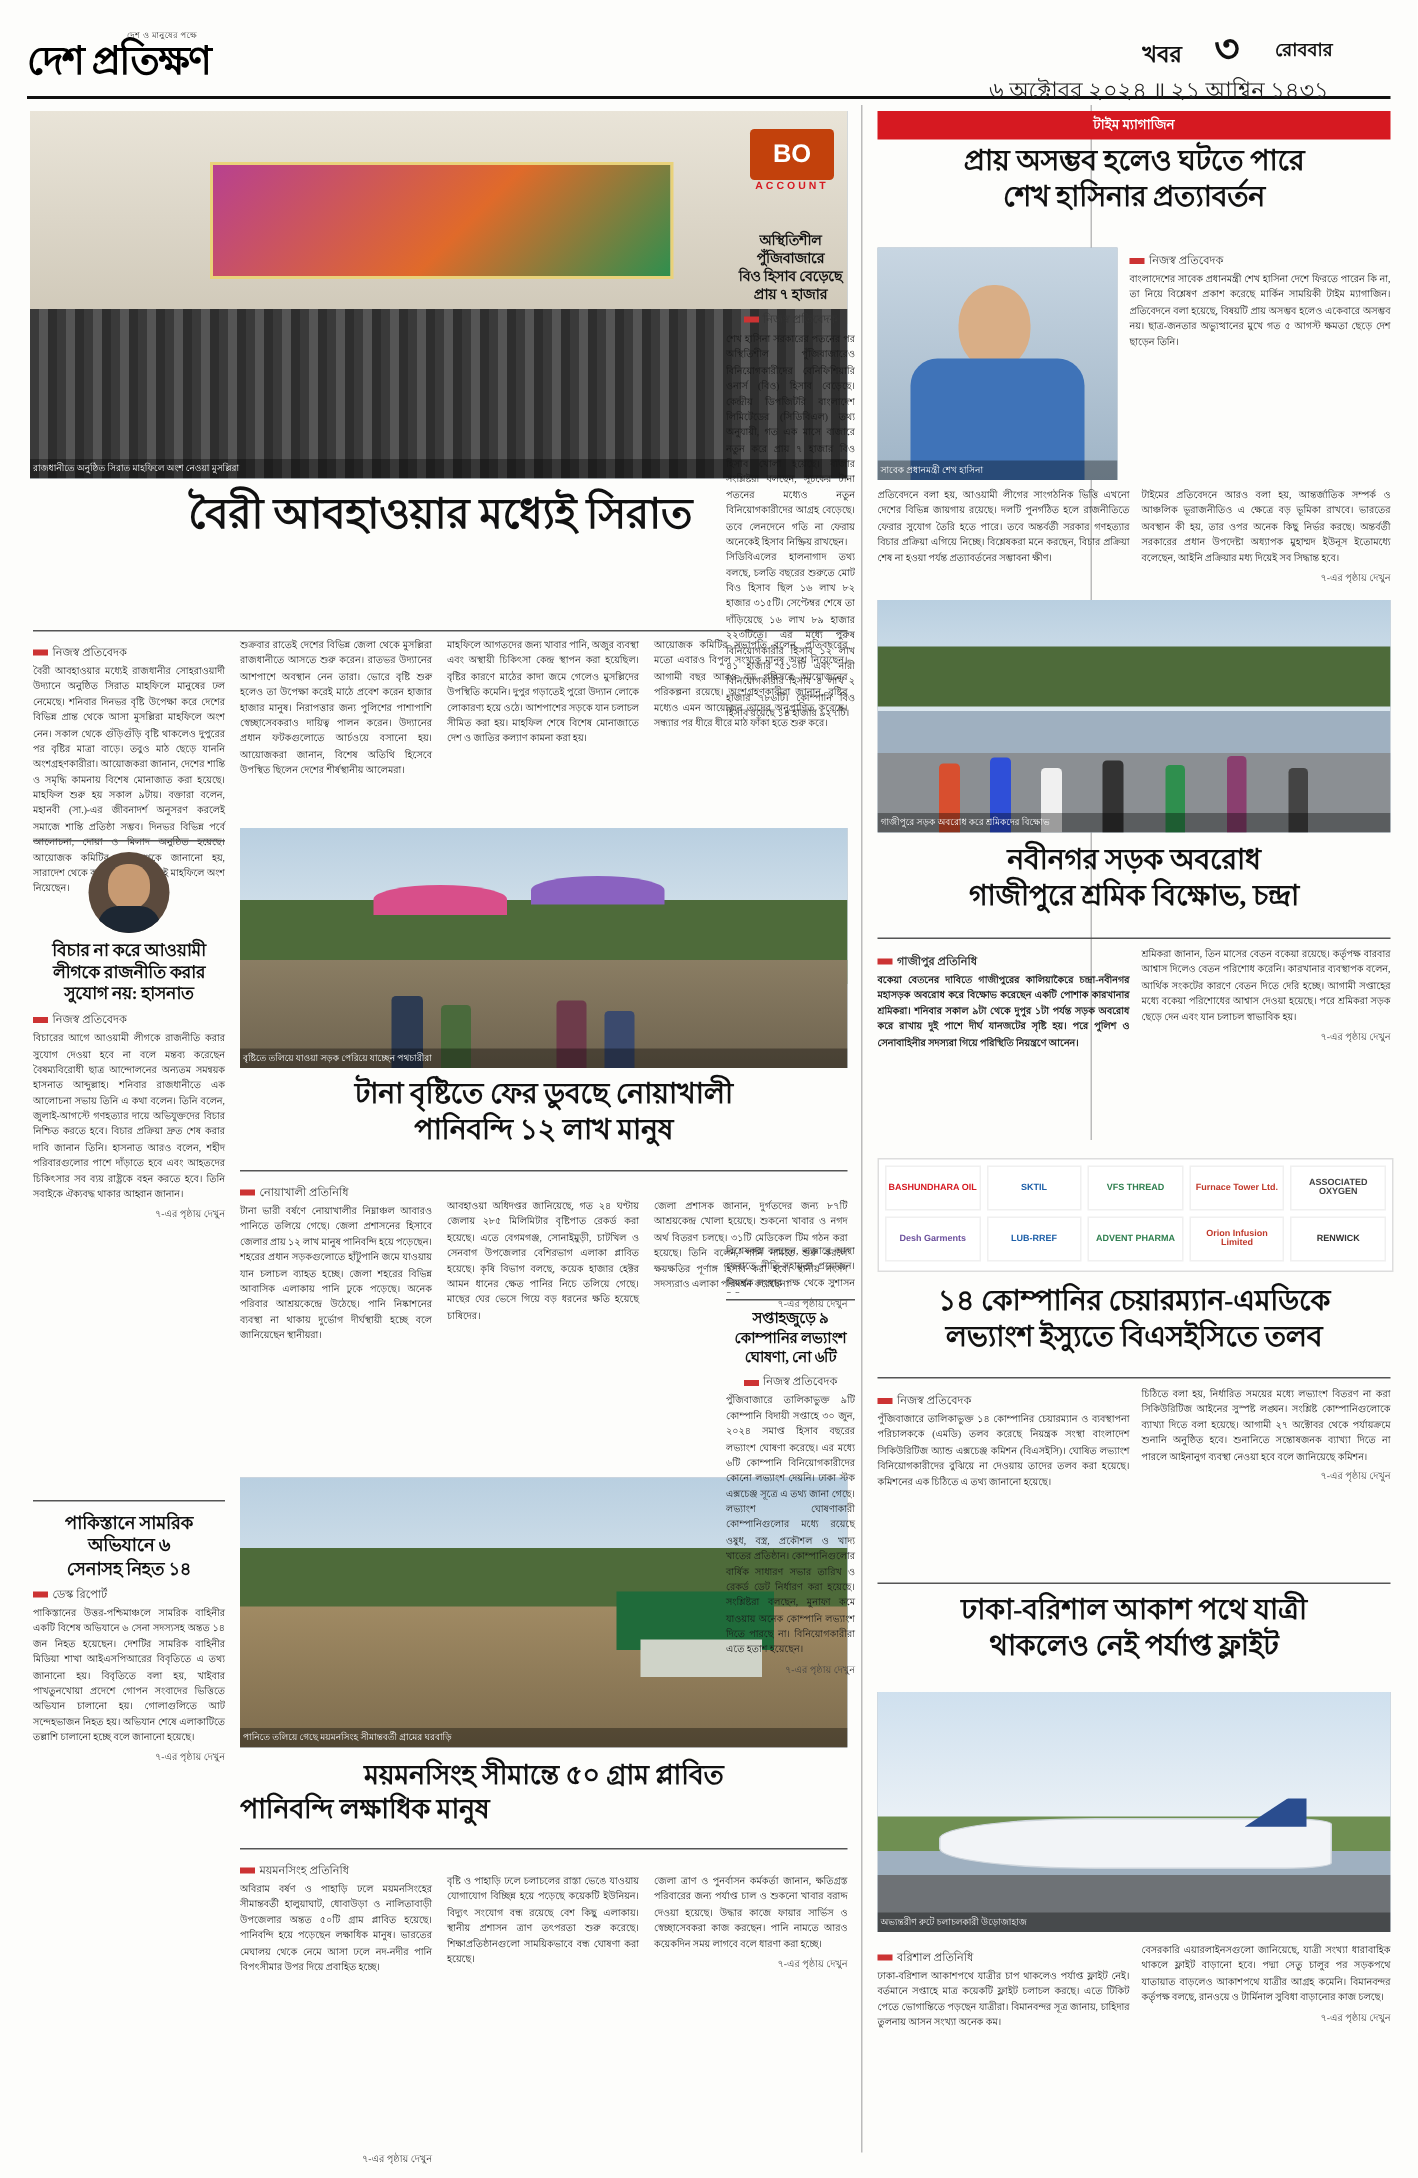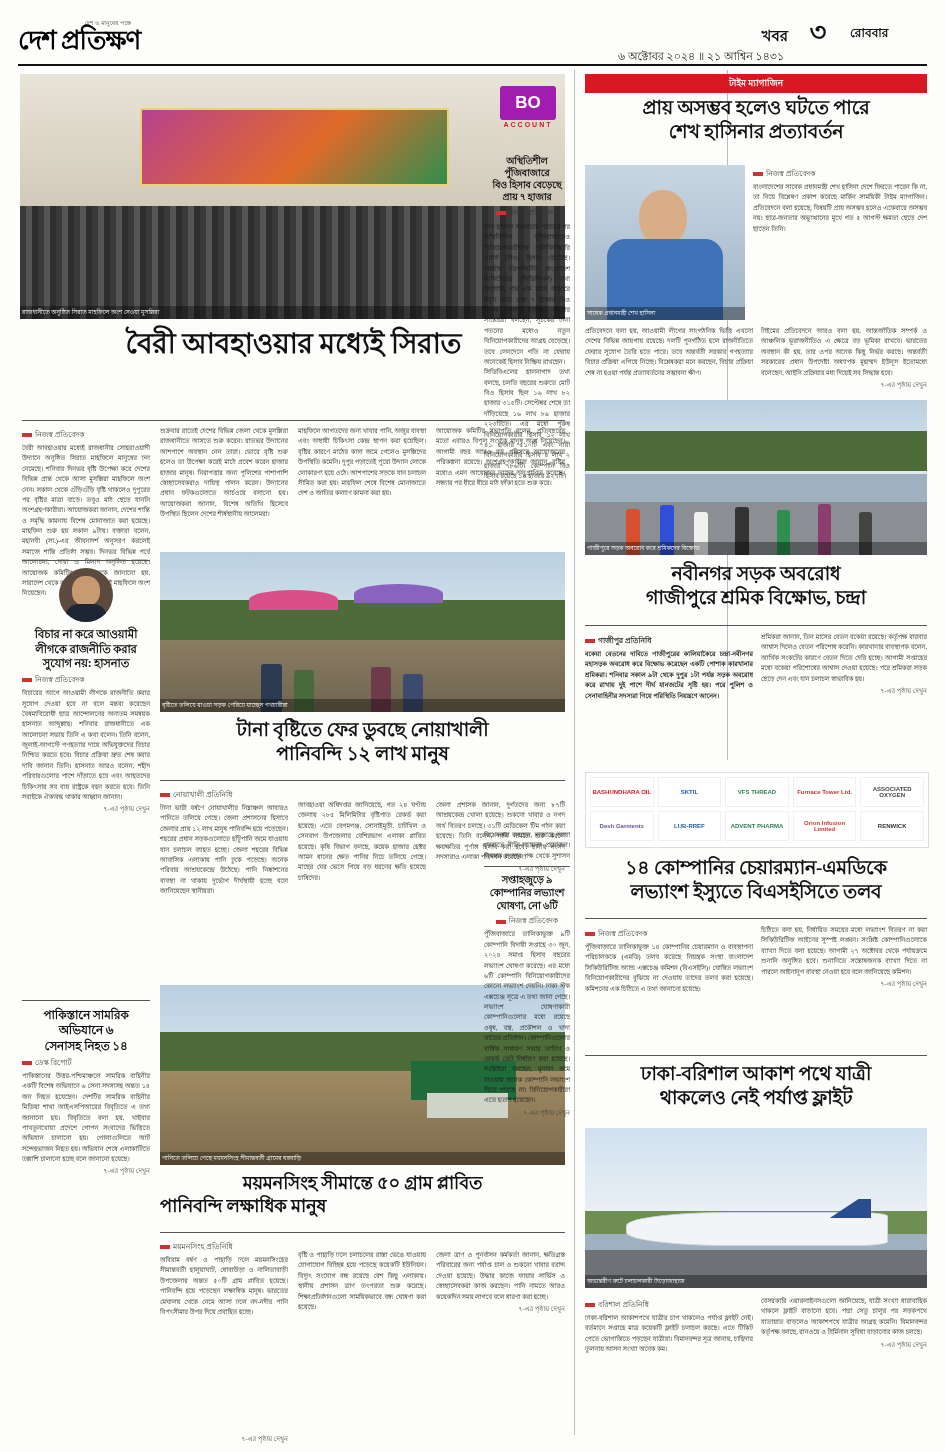--- a/index.html
+++ b/index.html
@@ -8,40 +8,40 @@
 
   
   .masthead{position:absolute;left:18px;top:18px;width:909px;height:46px;border-bottom:2px solid #111;}
   .logo{position:absolute;left:0;top:2px;width:180px;}
   .logo .logo-sub{font-size:5.5px;letter-spacing:.3px;color:#333;text-align:center;}
   .logo .logo-main{font-size:26px;font-weight:bold;color:#000000;letter-spacing:-1px;line-height:1;}
   .mast-center{position:absolute;left:640px;top:6px;width:130px;text-align:right;font-size:15px;font-weight:bold;}
   .mast-badge{position:absolute;left:770px;top:2px;width:60px;text-align:center;}
   .mast-badge .badge-num{font-size:26px;font-weight:bold;line-height:1;}
   .mast-day{position:absolute;left:832px;top:6px;font-size:12px;font-weight:bold;}
-  .mast-date{position:absolute;left:600px;top:30px;width:309px;text-align:left;font-size:11px;color:#222;}
+  .mast-date{position:absolute;left:600px;top:30px;width:309px;text-align:center;font-size:15px;color:#222;}
 
   
   .col{position:absolute;}
   .rule-v{position:absolute;width:1px;background:#bbb;}
   .rule-h{position:absolute;height:1px;background:#555;}
 
   
   .photo{position:absolute;overflow:hidden;background:#9fb0c0;}
   .photo .cap{position:absolute;left:0;bottom:0;width:100%;font-size:6px;color:#fff;background:rgba(0,0,0,.35);padding:1px 2px;box-sizing:border-box;}
 
   .headline{font-weight:bold;color:#111;line-height:1.28;letter-spacing:-.2px;}
   .byline{font-size:7.5px;color:#333;margin:3px 0 2px;}
   .byline:before{content:"";display:inline-block;width:10px;height:4px;background:#c33;margin-right:3px;vertical-align:middle;}
   .body-txt{font-size:6.4px;line-height:1.62;text-align:justify;color:#1a1a1a;hyphens:auto;}
   .cont{font-size:6.5px;text-align:right;color:#444;margin-top:2px;}
 
   .section-strip{background:#d61921;color:#fff;text-align:center;font-size:9px;font-weight:bold;padding:2px 0;}
 
-  .bo-logo{width:56px;height:34px;background:#a21caf;color:#fff;border-radius:3px;display:flex;align-items:center;justify-content:center;font-family:"Liberation Sans",sans-serif;font-weight:bold;font-size:17px;margin:0 auto;}
+  .bo-logo{width:56px;height:34px;background:#c2410c;color:#fff;border-radius:3px;display:flex;align-items:center;justify-content:center;font-family:"Liberation Sans",sans-serif;font-weight:bold;font-size:17px;margin:0 auto;}
   .bo-sub{font-family:"Liberation Sans",sans-serif;font-size:7px;letter-spacing:2px;text-align:center;color:#d61921;font-weight:bold;margin-top:1px;}
 
   .author-photo{width:54px;height:54px;border-radius:50%;background:#5b4a3d;margin:0 auto;overflow:hidden;position:relative;}
   .author-photo .face{position:absolute;left:13px;top:8px;width:28px;height:30px;border-radius:45%;background:#c79a72;}
   .author-photo .body{position:absolute;left:6px;top:36px;width:42px;height:22px;border-radius:14px 14px 0 0;background:#1d2733;}
 
   .adbox{position:absolute;border:1px solid #ddd;background:#fff;}
   .adgrid{display:grid;grid-template-columns:repeat(5,1fr);grid-auto-rows:30px;gap:4px;padding:4px;box-sizing:border-box;}
   .adcell{display:flex;align-items:center;justify-content:center;font-family:"Liberation Sans",sans-serif;font-size:6px;font-weight:bold;text-align:center;line-height:1.05;border:1px solid #f0f0f0;padding:1px;box-sizing:border-box;}
 

